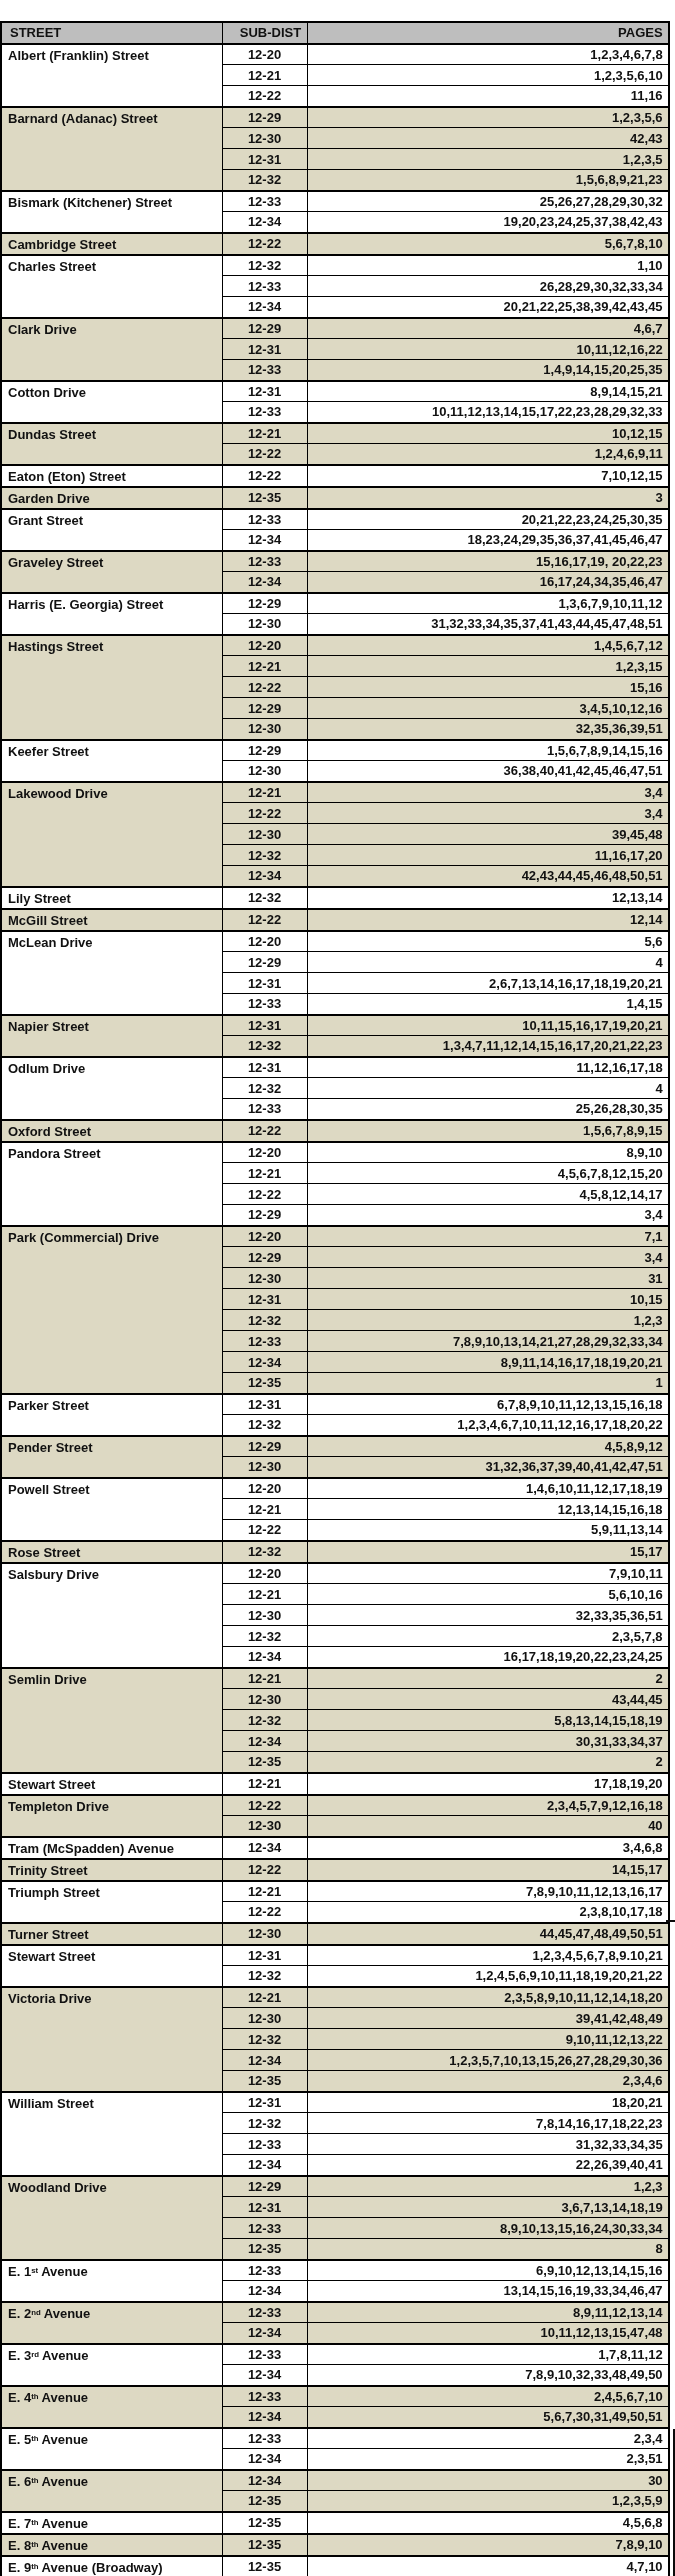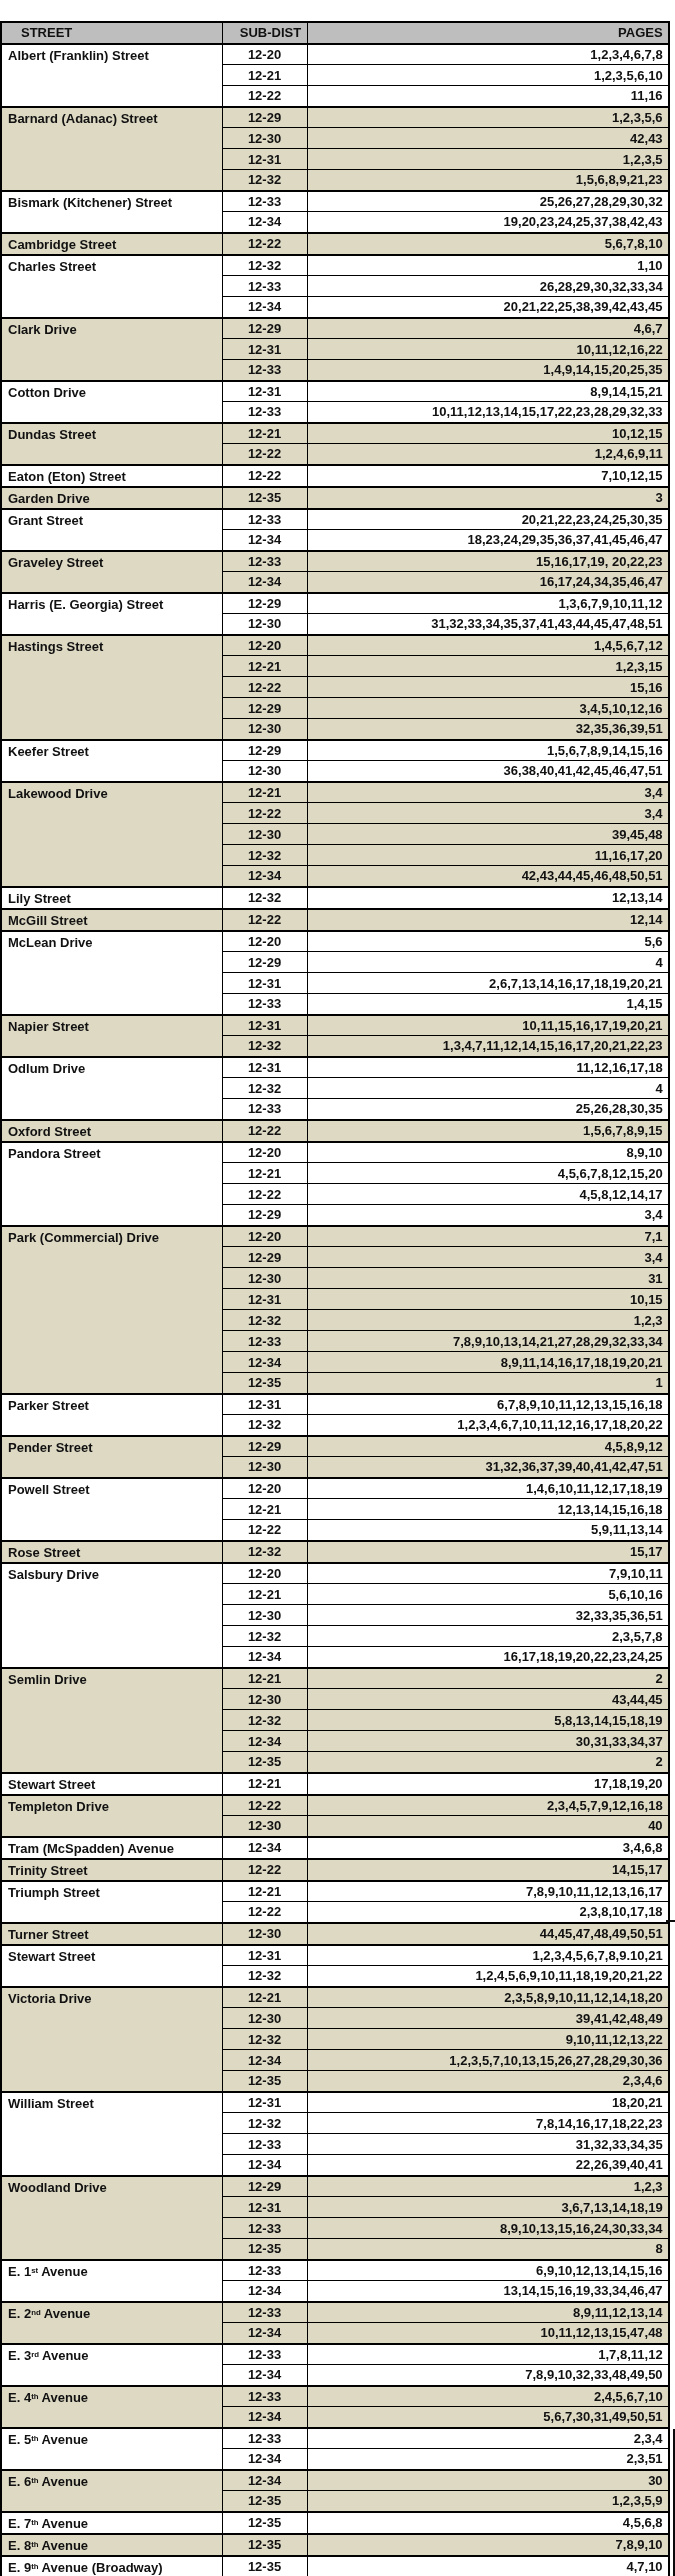--- a/index.html
+++ b/index.html
@@ -31,21 +31,21 @@
 
   thead tr { height: 21.6px; }
   thead th {
     background: var(--header-bg, #bebebe);
     border: 1.4px solid var(--border-c, #000);
     border-top: 2px solid var(--border-c, #000);
     border-bottom: 2px solid var(--border-c, #000);
     font-size: 13px;
     padding: 0 5.4px;
   }
-  th.h-street { text-align: left; padding-left: 19px; }
+  th.h-street { text-align: left; padding-left: 8px; }
   th.h-subdist { text-align: right; }
   th.h-pages { text-align: right; margin-top: 15px; }
 
   tbody tr { height: 21px; }
   tbody td {
     border: 1.4px solid var(--border-c, #000);
     font-size: 13px;
     padding: 0 5.4px;
     overflow: hidden;
     white-space: nowrap;

